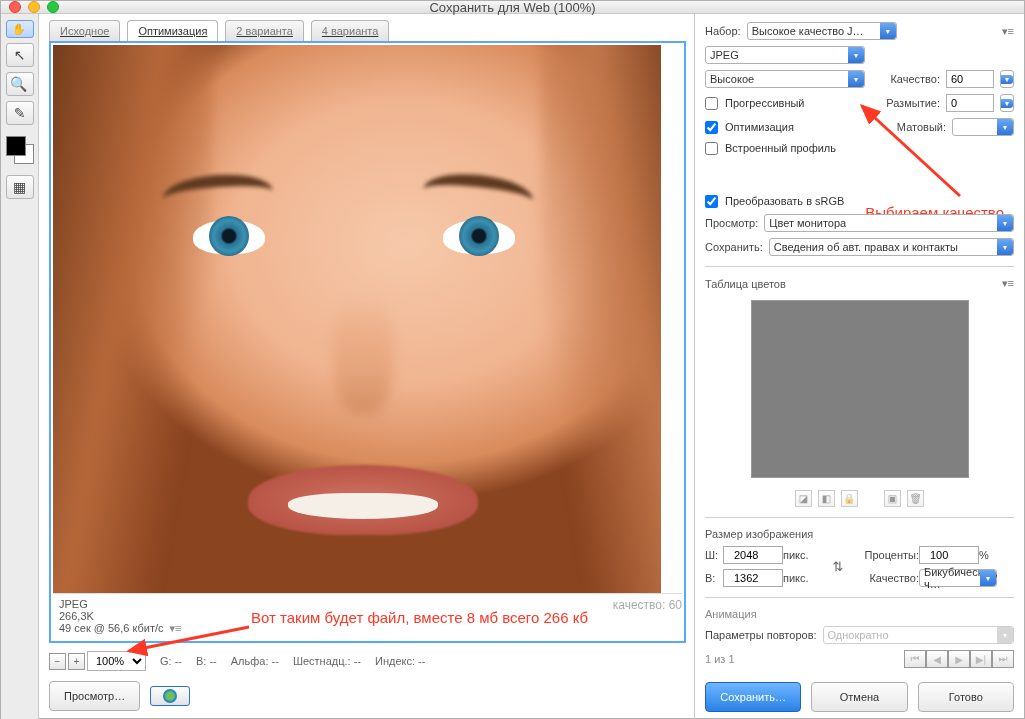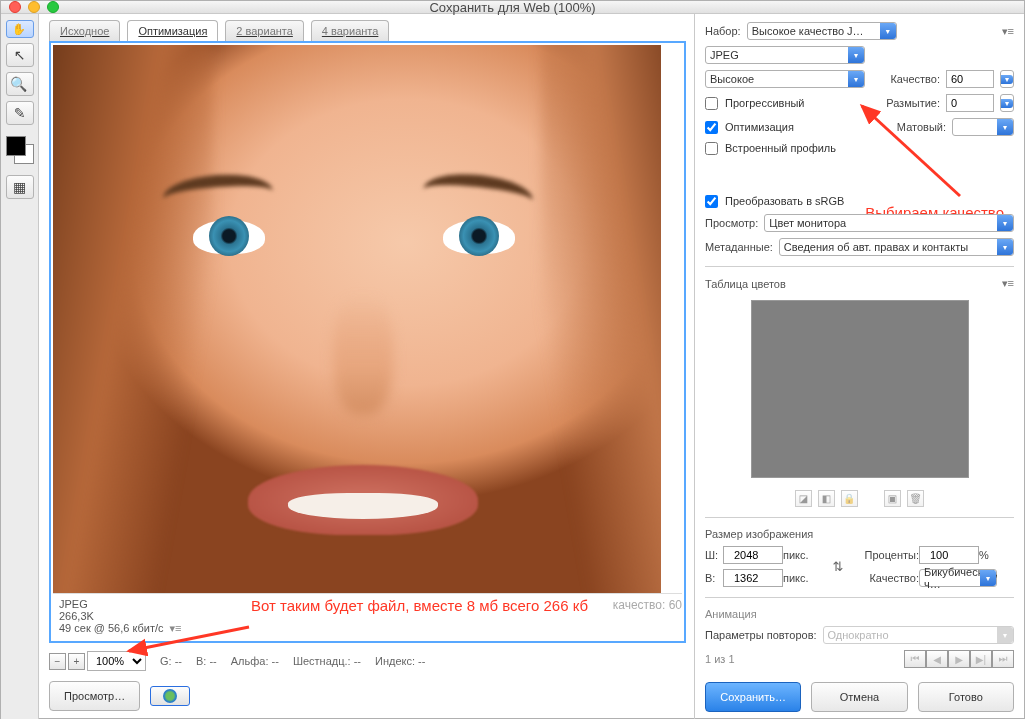--- a/index.html
+++ b/index.html
@@ -139,21 +139,21 @@
           <div class="lips"></div>
             <div class="teeth"></div>
         </div>
         <div class="info-strip">
           <div>JPEG</div>
           <div>266,3K</div>
           <div><span>49 сек @ 56,6 кбит/с</span><span class="menu-icon">▾≡</span></div>
           <div class="quality-line">качество: 60</div>
         </div>
 
-        <div class="annot" style="left:200px; top:554px;">Вот таким будет файл, вместе 8 мб всего 266 кб</div>
+        <div class="annot" style="left:200px; top:566px;">Вот таким будет файл, вместе 8 мб всего 266 кб</div>
         <svg class="arrow-red" style="left:68px; top:578px;" width="140" height="40">
           <defs>
               <marker id="ah1" markerWidth="8" markerHeight="8" refX="6" refY="3" orient="auto">
                 <path d="M0,0 L7,3 L0,6 Z" fill="#ff3725"></path>
               </marker>
             </defs>
           <line x1="130" y1="6" x2="10" y2="30" stroke="#ff3725" stroke-width="3" marker-end="url(#ah1)"></line>
         </svg>
       </div>
 
@@ -257,21 +257,21 @@
           </label>
       </div>
       <div class="row">
         <span class="lbl">Просмотр:</span>
         <div class="sel" style="flex:1">
             <span>Цвет монитора</span>
             <span class="caret">▾</span>
           </div>
       </div>
       <div class="row">
-        <span class="lbl">Метаданные:</span>
+        <span class="lbl">Сохранить:</span>
         <div class="sel" style="flex:1">
             <span>Сведения об авт. правах и контакты</span>
             <span class="caret">▾</span>
           </div>
       </div>
 
       <hr class="hr">
       <div class="row">
           <span class="sect-title">Таблица цветов</span>
           <span class="flyout">▾≡</span>

